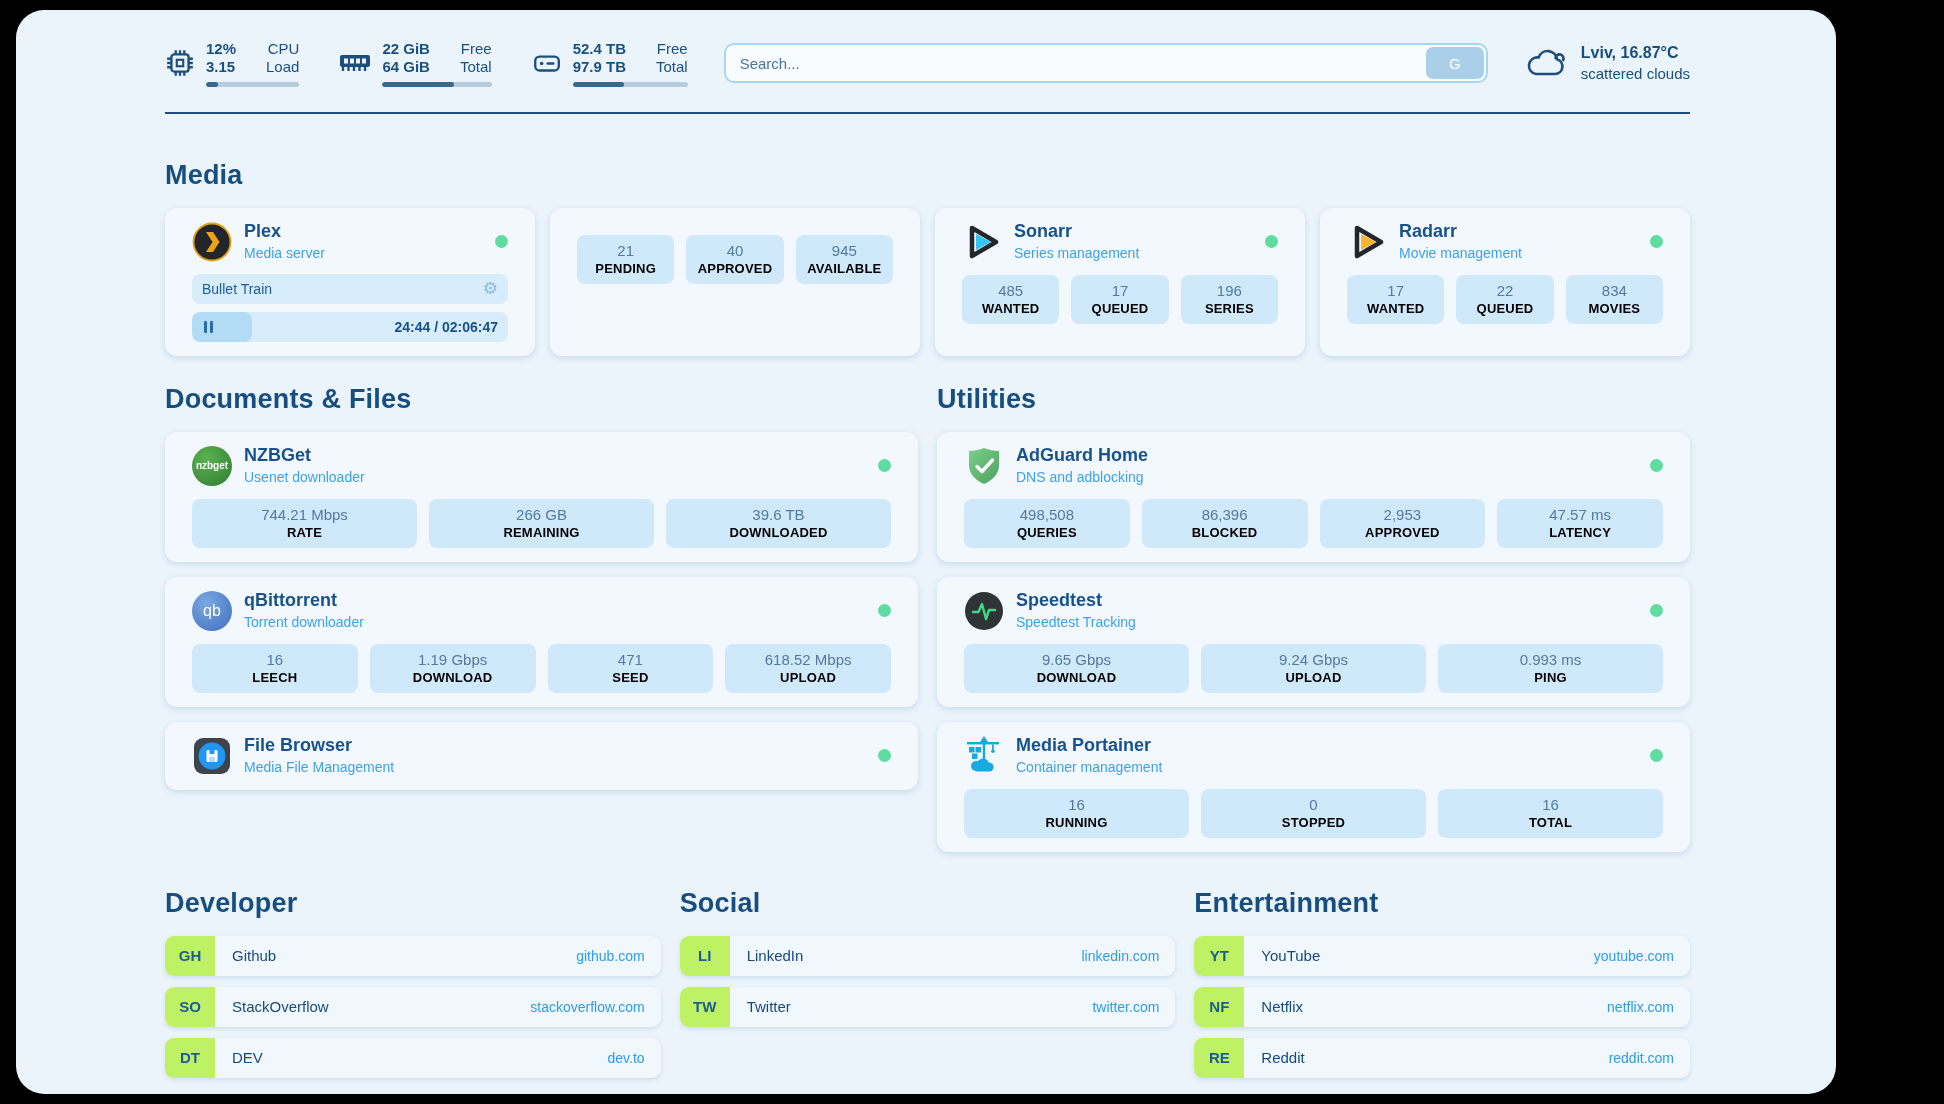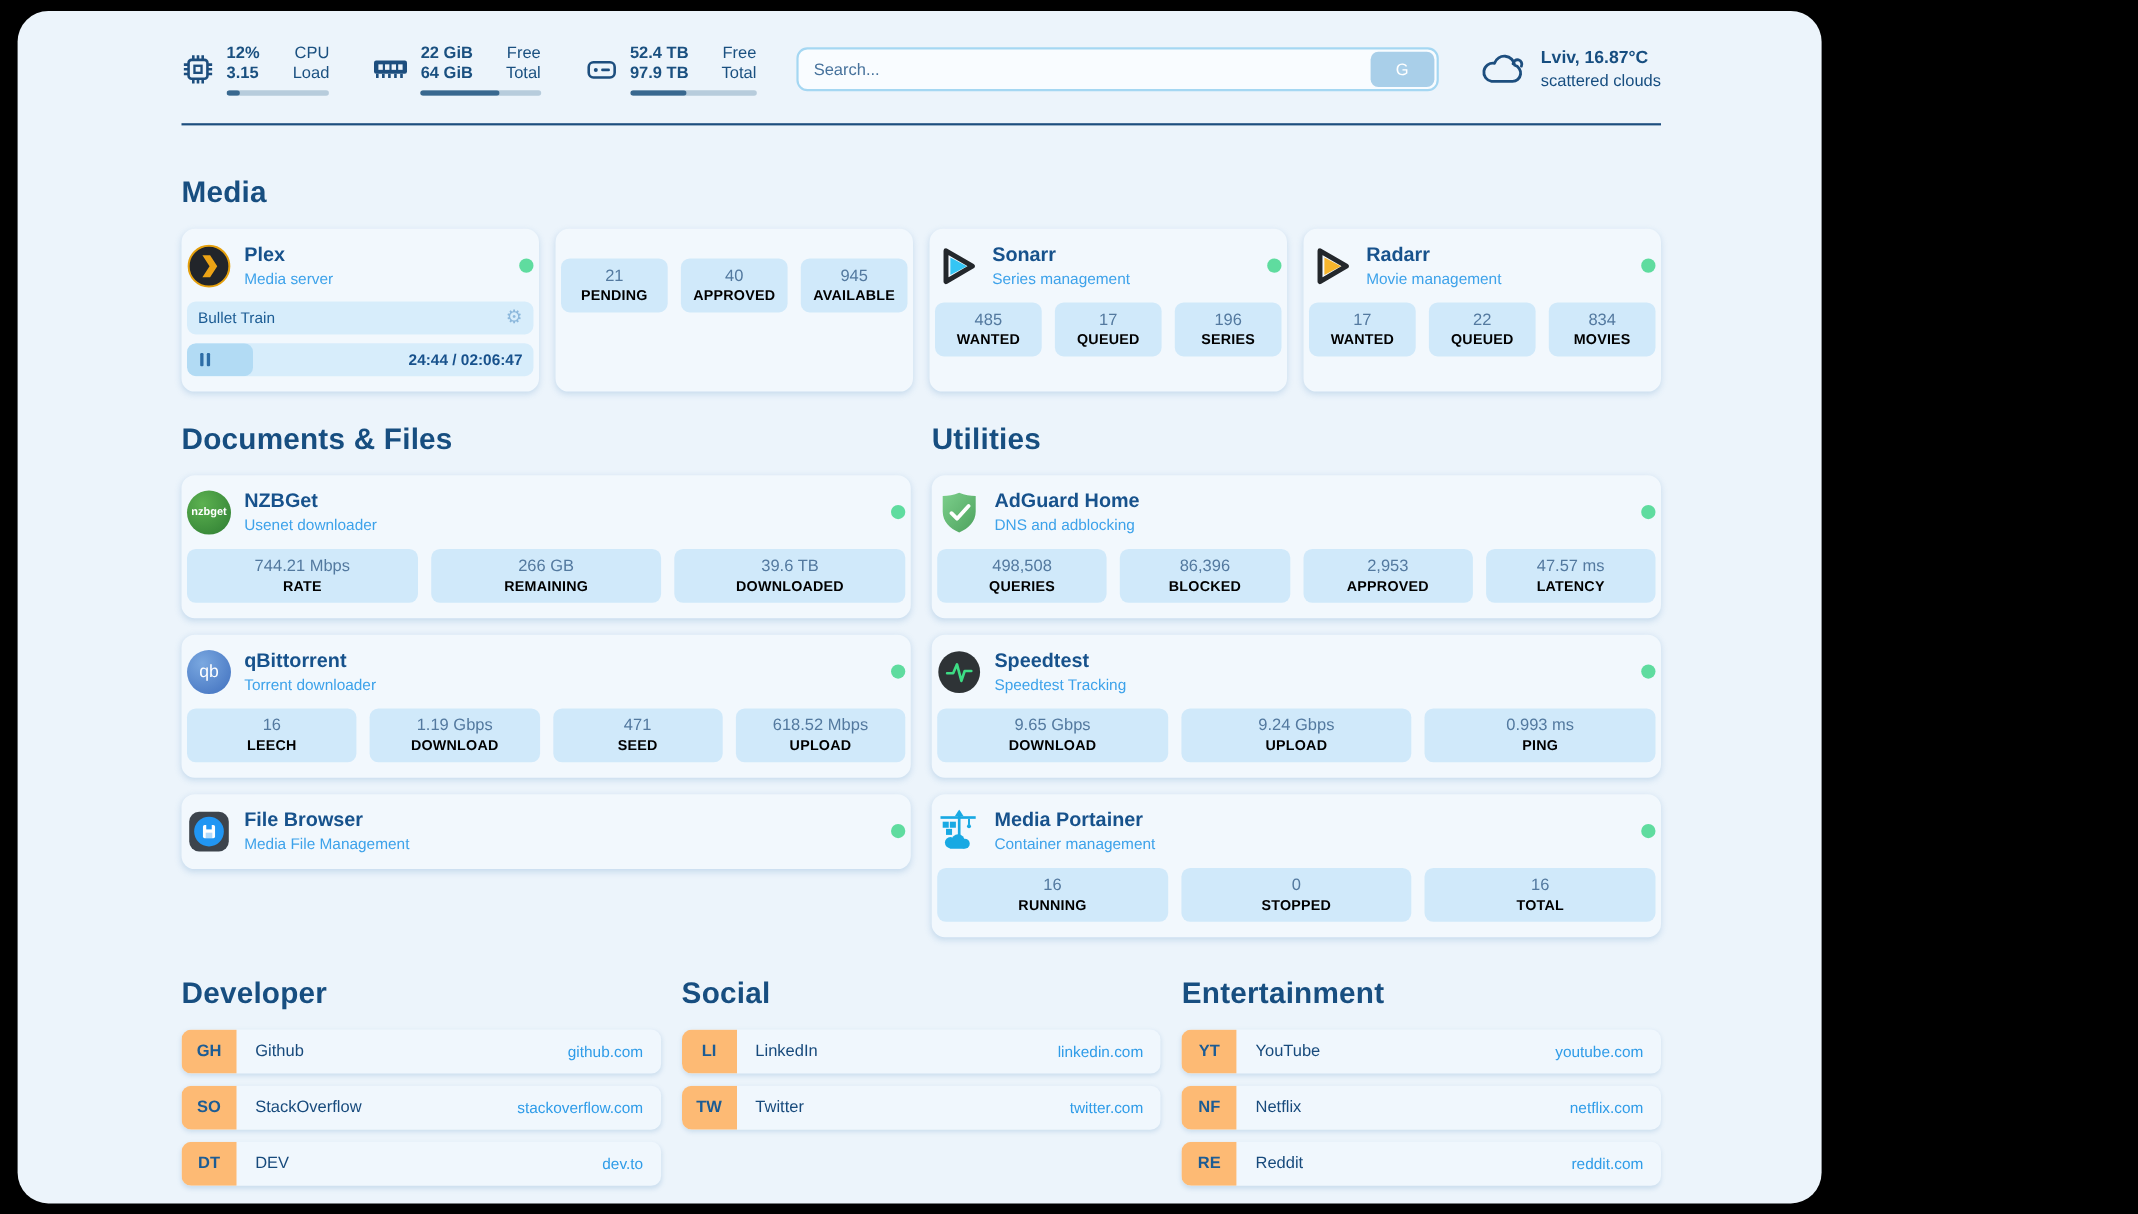--- a/index.html
+++ b/index.html
@@ -1,17 +1,17 @@
 <!DOCTYPE html>
 <html><head>
 <meta charset="utf-8">
 <style>
   * { box-sizing: border-box; margin: 0; padding: 0; }
   html,body { width:1944px; height:1104px; background:#000; font-family:"Liberation Sans", sans-serif; }
-  .frame { position:absolute; left:16px; top:10px; width:1640px; height:1084px;
+  .frame { position:absolute; left:16px; top:10px; width:1820px; height:1084px;
            background:#ecf4fb; border-radius:28px; padding:30px 146px 0 149px; overflow:hidden; }
 
   
   .header { display:flex; align-items:center; }
   .stats-group { display:flex; gap:40px; }
   .stat { display:flex; gap:11px; align-items:center; }
   .stat svg { display:block; }
   .stat-body { display:flex; flex-direction:column; }
   .stat-grid { display:grid; grid-template-columns:auto auto; column-gap:30px; font-size:15px; color:#1a5080; line-height:1.22; }
   .stat-grid .val { font-weight:600; }
@@ -34,21 +34,21 @@
   .divider { margin-top:25px; border-bottom:2px solid #1d4e7e; }
 
   
   .sec-title { font-size:27px; font-weight:600; color:#174e80; letter-spacing:.2px; }
   .t-media { margin:46px 0 17px; }
   .t-col  { margin:28px 0 17px; }
   .t-links { margin:0 0 17px; }
 
   .media-grid { display:grid; grid-template-columns:repeat(4,1fr); gap:15px; }
 
-  .card { background:#f2f8fd; border-radius:12px; padding:14px 5px; box-shadow:0 2px 6px rgba(110,160,205,.30); cursor:pointer; }
+  .card { background:#f2f8fd; border-radius:12px; padding:14px 27px; box-shadow:0 2px 6px rgba(110,160,205,.30); cursor:pointer; }
   .card-head { display:flex; align-items:center; gap:12px; }
   .app-icon { width:40px; height:40px; flex:none; display:flex; align-items:center; justify-content:center; }
   .app-meta { display:flex; flex-direction:column; }
   .app-title { font-size:18px; font-weight:600; color:#17528c; line-height:1.1; }
   .app-desc { font-size:14px; color:#3da2ea; margin-top:3px; }
   .dot { width:13px; height:13px; border-radius:50%; background:#5fdc9f; margin-left:auto; flex:none; }
 
   .tiles { display:grid; gap:12px; margin-top:13px; }
   .c3 { grid-template-columns:repeat(3,1fr); }
   .c4 { grid-template-columns:repeat(4,1fr); }
@@ -68,21 +68,21 @@
   .pg-time { position:relative; margin-left:auto; font-size:14px; font-weight:600; color:#17518c; }
 
   .twocol { display:grid; grid-template-columns:1fr 1fr; gap:19px; }
   .col-stack { display:flex; flex-direction:column; gap:15px; }
 
   
   .links-grid { display:grid; grid-template-columns:repeat(3,1fr); gap:19px; margin-top:36px; align-items:start; }
   .link-rows { display:flex; flex-direction:column; gap:11px; }
   .link-row { display:flex; align-items:center; background:#f0f7fd; border-radius:9px; height:40px; overflow:hidden;
               box-shadow:0 2px 4px rgba(110,160,205,.25); cursor:pointer; }
-  .link-abbr { width:50px; align-self:stretch; background:#fdba74; display:flex; align-items:center; justify-content:center;
+  .link-abbr { width:50px; align-self:stretch; background:#bef264; display:flex; align-items:center; justify-content:center;
                font-size:15px; font-weight:600; color:#1c5c94; }
   .link-name { margin-left:17px; font-size:15px; color:#174a7c; font-weight:500; }
   .link-url { margin-left:auto; margin-right:16px; font-size:14px; color:#2f9ce8; }
 
   
   .icon-circle { width:40px; height:40px; border-radius:50%; display:flex; align-items:center; justify-content:center; color:#fff; }
   .nzb { background:radial-gradient(circle at 35% 30%, #5cb150, #2e7d32); font-size:10px; font-weight:700; }
   .qb  { background:radial-gradient(circle at 35% 30%, #7aa8e0, #3f6fbe); font-size:16px; font-weight:500; }
 </style>
 </head>

